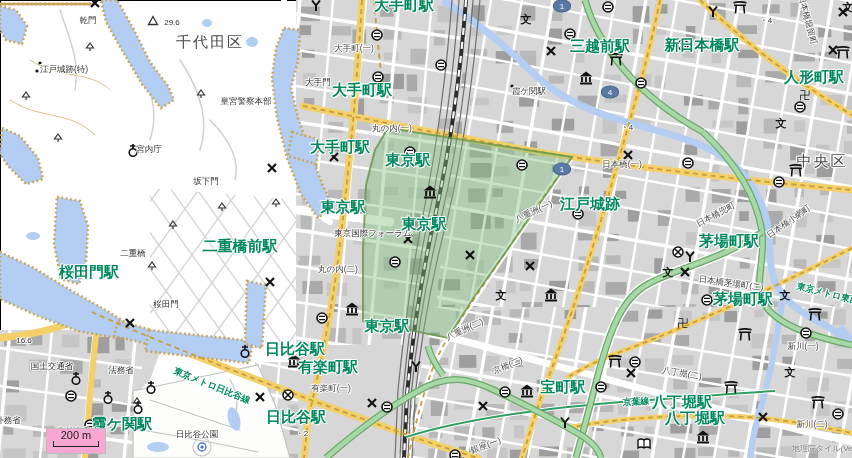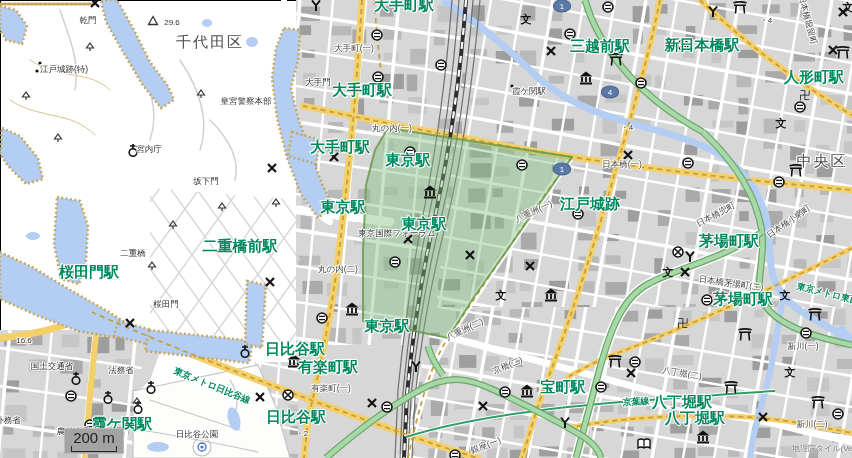--- a/index.html
+++ b/index.html
@@ -13,22 +13,22 @@
   .district{font-size:15px;color:#4a4a4a;letter-spacing:2px;font-weight:500;}
   .station{font-size:15px;color:#00885e;font-weight:bold;}
   .line{font-size:9px;color:#00885e;font-weight:bold;}
   .place{font-size:8.5px;color:#2e2e2e;}
   .area{font-size:8.5px;color:#444;}
   .elev{font-size:8px;color:#333;}
   .note{font-size:8px;color:#333;}
   .shield{position:absolute;transform:translate(-50%,-50%);background:#5b79a6;color:#fff;
           font-size:8px;line-height:11px;width:16px;height:11px;text-align:center;
           border-radius:50%/45%;border:1px solid #44618c;}
-  #scalebar{position:absolute;left:64px;top:428px;width:58px;height:24px;background:#a3a3a3;
-            text-align:center;font-size:15px;color:#222;border:1px solid #bbb;}
+  #scalebar{position:absolute;left:46px;top:428px;width:58px;height:24px;background:#f9a8d4;
+            text-align:center;font-size:11px;color:#222;border:1px solid #bbb;}
   #scalebar .bar{width:44px;height:5px;margin:0 auto;border-left:1.5px solid #222;
                  border-right:1.5px solid #222;border-bottom:1.5px solid #222;}
   #attrib{position:absolute;left:792px;top:443px;font-size:8px;color:#777;white-space:nowrap;
           text-shadow:0 0 2px #fff,0 0 2px #fff;}
 </style>
 </head>
 <body>
 
 <div id="stage">
 <svg width="852" height="458" viewBox="0 0 852 458">
@@ -791,21 +791,21 @@
       <span class="lbl place" style="left: 206px; top: 182px; transform: translate(-50%, -50%) rotate(0deg);">坂下門</span>
       <span class="lbl place" style="left: 133px; top: 254px; transform: translate(-50%, -50%) rotate(0deg);">二重橋</span>
       <span class="lbl place" style="left: 166px; top: 305px; transform: translate(-50%, -50%) rotate(0deg);">桜田門</span>
       <span class="lbl place" style="left: 318px; top: 83px; transform: translate(-50%, -50%) rotate(0deg);">大手門</span>
       <span class="lbl place" style="left: 529px; top: 92px; transform: translate(-50%, -50%) rotate(0deg);">霞ケ関駅</span>
       <span class="lbl place" style="left: 52px; top: 367px; transform: translate(-50%, -50%) rotate(0deg);">国土交通省</span>
       <span class="lbl place" style="left: 121px; top: 371px; transform: translate(-50%, -50%) rotate(0deg);">法務省</span>
       <span class="lbl place" style="left: 8px; top: 421px; transform: translate(-50%, -50%) rotate(0deg);">外務省</span>
       <span class="lbl place" style="left: 78px; top: 432px; transform: translate(-50%, -50%) rotate(0deg);">農林水産省</span>
       <span class="lbl place" style="left: 197px; top: 435px; transform: translate(-50%, -50%) rotate(0deg);">日比谷公園</span>
-      <span class="lbl place" style="left: 373px; top: 234px; transform: translate(-50%, -50%) rotate(0deg); margin-left: 24px;">東京国際フォーラム</span>
+      <span class="lbl place" style="left: 373px; top: 234px; transform: translate(-50%, -50%) rotate(0deg);">東京国際フォーラム</span>
       <span class="lbl area" style="left: 354px; top: 49px; transform: translate(-50%, -50%) rotate(0deg);">大手町(一)</span>
       <span class="lbl area" style="left: 392px; top: 129px; transform: translate(-50%, -50%) rotate(0deg);">丸の内(一)</span>
       <span class="lbl area" style="left: 338px; top: 270px; transform: translate(-50%, -50%) rotate(0deg);">丸の内(二)</span>
       <span class="lbl area" style="left: 331px; top: 389px; transform: translate(-50%, -50%) rotate(0deg);">有楽町(一)</span>
       <span class="lbl area" style="left: 534px; top: 212px; transform: translate(-50%, -50%) rotate(-25deg);">八重洲(一)</span>
       <span class="lbl area" style="left: 465px; top: 330px; transform: translate(-50%, -50%) rotate(-25deg);">八重洲(二)</span>
       <span class="lbl area" style="left: 622px; top: 165px; transform: translate(-50%, -50%) rotate(0deg);">日本橋(一)</span>
       <span class="lbl area" style="left: 716px; top: 215px; transform: translate(-50%, -50%) rotate(-28deg);">日本橋兜町</span>
       <span class="lbl area" style="left: 789px; top: 222px; transform: translate(-50%, -50%) rotate(-35deg);">日本橋小網町</span>
       <span class="lbl area" style="left: 731px; top: 284px; transform: translate(-50%, -50%) rotate(8deg);">日本橋茅場町(二)</span>

